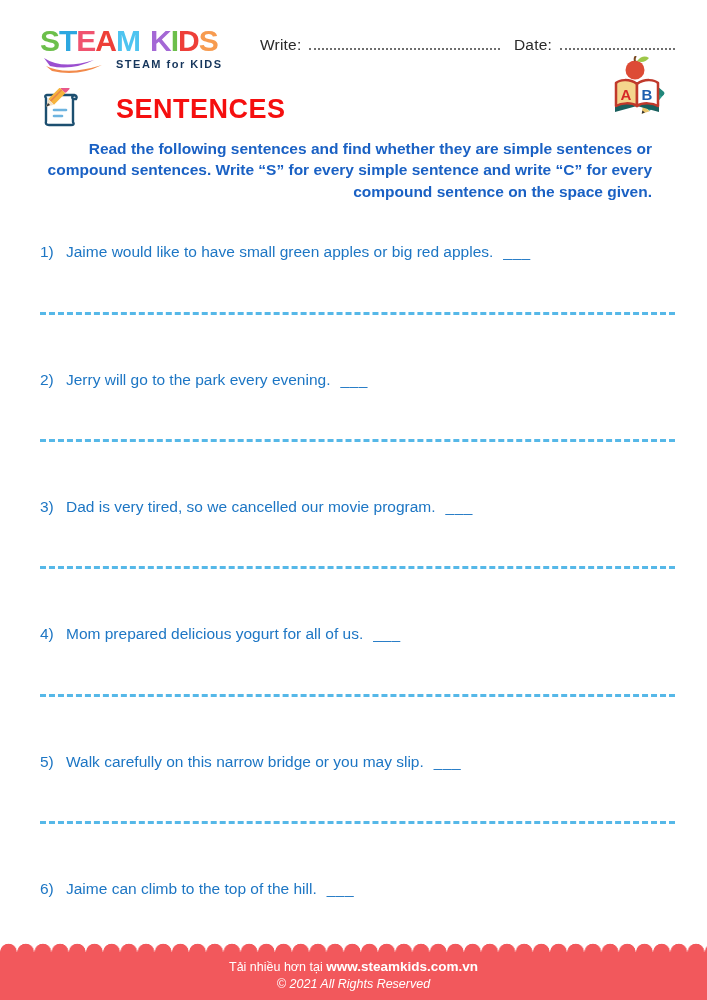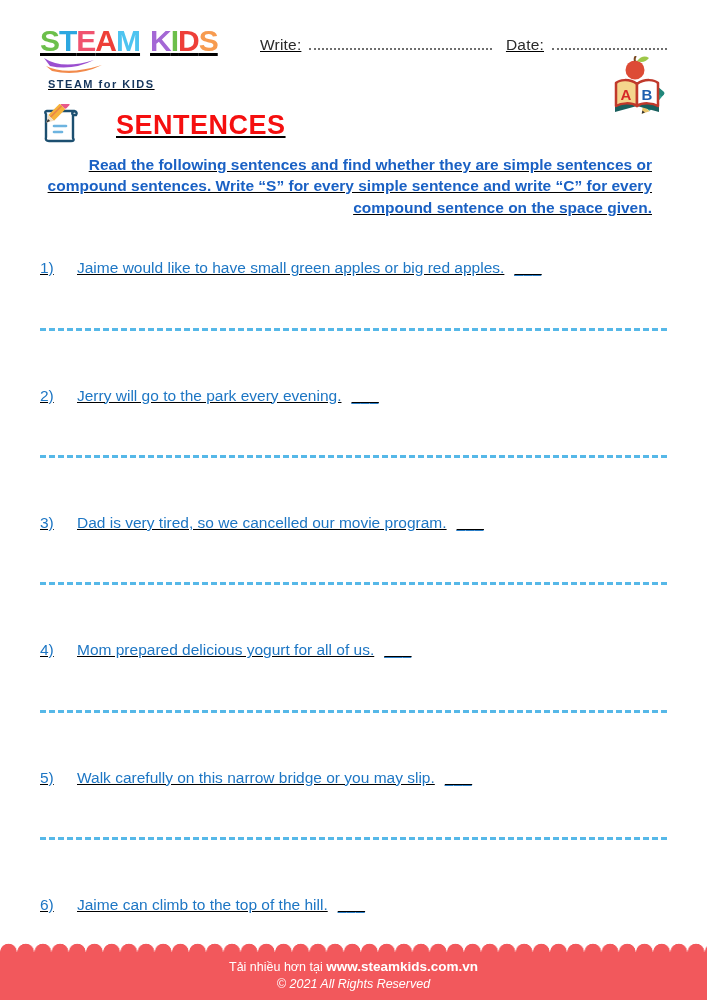--- a/index.html
+++ b/index.html
@@ -5,28 +5,28 @@
   * { margin: 0; padding: 0; box-sizing: border-box; }
   html, body { background: #e8e8e8; }
   .page {
     width: 707px; height: 1000px;
     margin: 0 auto;
     background: #ffffff;
     position: relative;
     overflow: hidden;
     font-family: "Liberation Sans", sans-serif;
   }
-  .content { padding: 26px 40px 0 40px; text-decoration: underline; }
+  .content { padding: 26px 32px 0 40px; }
 
   
   .header-row { display: flex; align-items: flex-start; }
   .logo-block { width: 220px; flex: 0 0 auto; }
   .logo-word-row { font-weight: bold; font-size: 30px; letter-spacing: -1px; line-height: 1; white-space: nowrap; }
   .logo-word-row .word-gap { display: inline-block; width: 10px; }
-  .logo-sub-row { display: flex; align-items: flex-start; margin-top: -2px; flex-direction: column; }
+  .logo-sub-row { display: flex; align-items: flex-start; margin-top: -2px; }
   .logo-swoosh { flex: 0 0 auto; margin-left: 2px; }
   .logo-tagline { font-weight: bold; font-size: 11px; letter-spacing: 1.5px; margin: 4px 0 0 8px; }
 
   .namedate { flex: 1; display: flex; align-items: baseline; margin-top: 10px; font-size: 15.5px; color: #2b2b2b; }
   .nd-label { flex: 0 0 auto; letter-spacing: 0.2px; }
   .nd-line { display: inline-block; border-bottom: 2px dotted #6e6e6e; height: 13px; }
   .name-line { flex: 1 1 auto; margin: 0 14px 0 8px; }
   .date-line { flex: 0 0 115px; margin-left: 8px; }
 
   .book-badge { position: absolute; top: 56px; right: 40px; width: 60px; height: 64px; }
@@ -41,21 +41,21 @@
     margin-top: 8px;
     font-size: 15.5px; font-weight: bold; line-height: 1.38;
     width: 612px;
     text-align: right;
   }
 
   
   .items { margin-top: 40px; }
   .item-row { display: flex; align-items: baseline; font-size: 15.5px; line-height: 1.25; }
   .item-number { flex: 0 0 26px; }
-  .item-text { white-space: nowrap; margin-left: 11px; }
+  .item-text { white-space: nowrap; }
   .item-blank { margin-left: 10px; letter-spacing: 0.5px; }
   .divider {
     border: none;
     border-top: 3px dashed #56b8e8;
     margin: 50px 0 55px 0;
     height: 0;
   }
 
   
   .footer { position: absolute; left: 0; right: 0; bottom: 0; }

